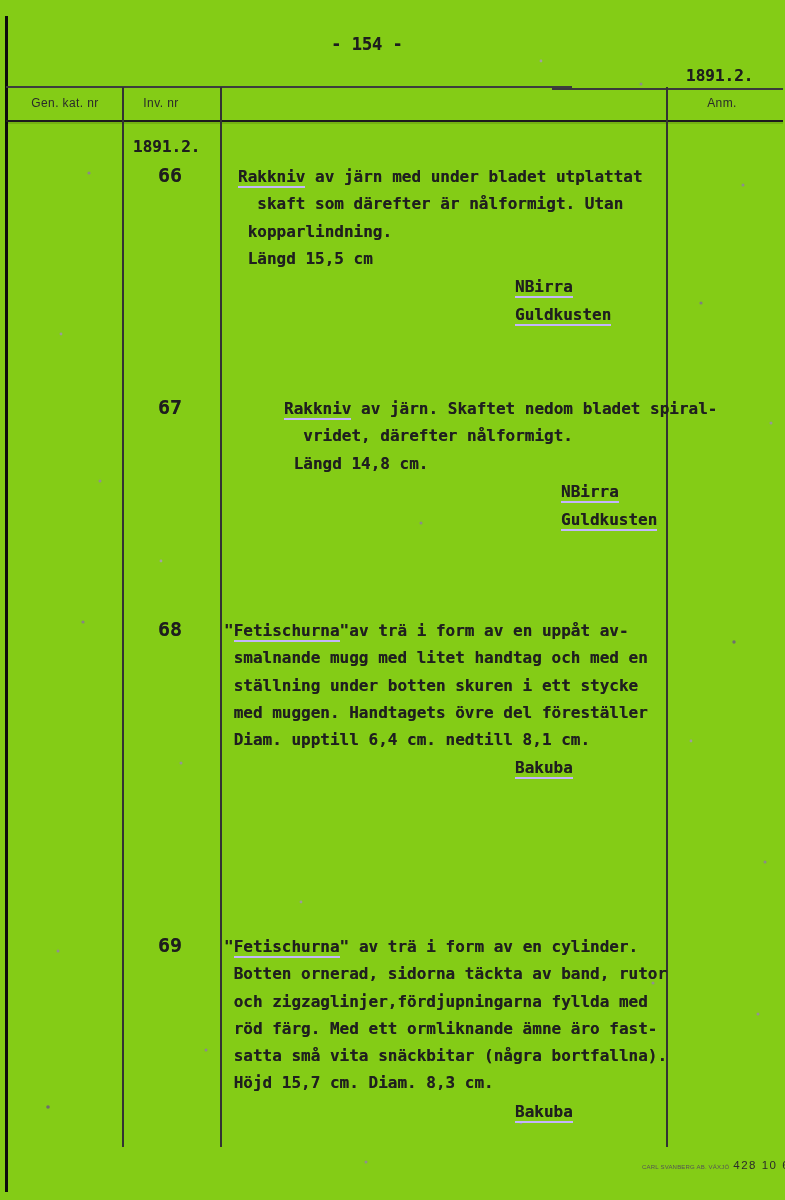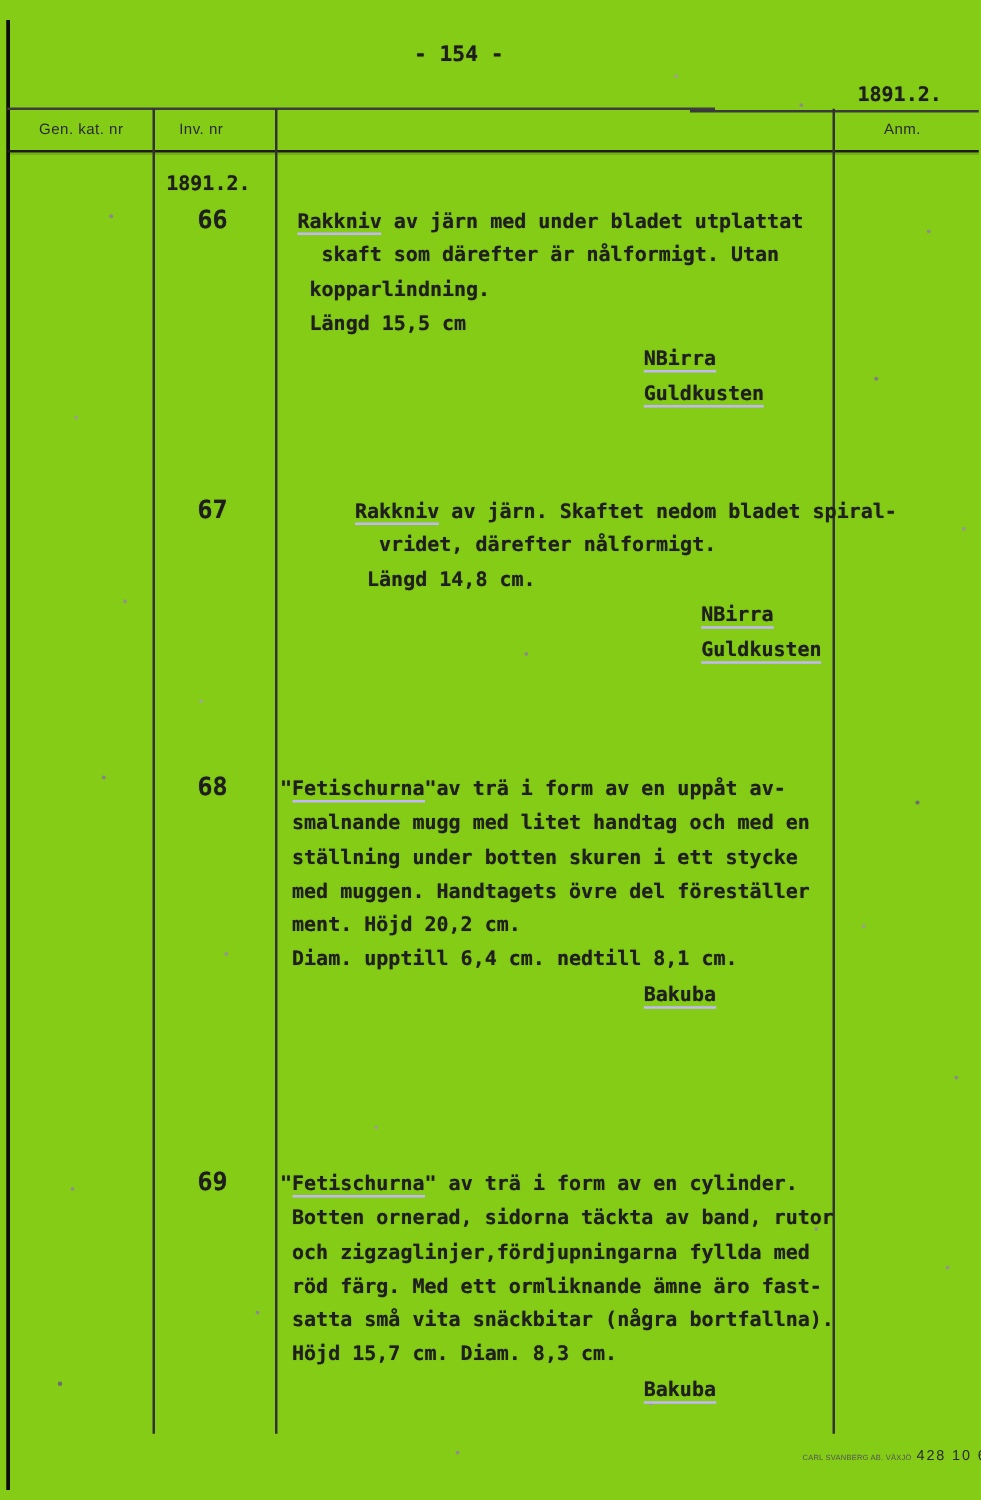--- a/index.html
+++ b/index.html
@@ -107,21 +107,20 @@
           <div class="line attr" style="margin-left: 277px;"><span class="u">Guldkusten</span></div>
         </div>
       </div>
       <div class="entry" style="top: 617px;">
         <div class="invnr tw">68</div>
         <div class="desc" style="left: 224px;">
           <div class="line"><span>"</span><span class="u">Fetischurna</span><span>"av trä i form av en uppåt av-</span></div>
           <div class="line"> smalnande mugg med litet handtag och med en</div>
           <div class="line"> ställning under botten skuren i ett stycke</div>
           <div class="line"> med muggen. Handtagets övre del föreställer</div>
-          <div class="line"> ment. Höjd 20,2 cm.</div>
           <div class="line"> Diam. upptill 6,4 cm. nedtill 8,1 cm.</div>
           <div class="line attr" style="margin-left: 291px;"><span class="u">Bakuba</span></div>
         </div>
       </div>
       <div class="entry" style="top: 933px;">
         <div class="invnr tw">69</div>
         <div class="desc" style="left: 224px;">
           <div class="line"><span>"</span><span class="u">Fetischurna</span><span>" av trä i form av en cylinder.</span></div>
           <div class="line"> Botten ornerad, sidorna täckta av band, rutor</div>
           <div class="line"> och zigzaglinjer,fördjupningarna fyllda med</div>

